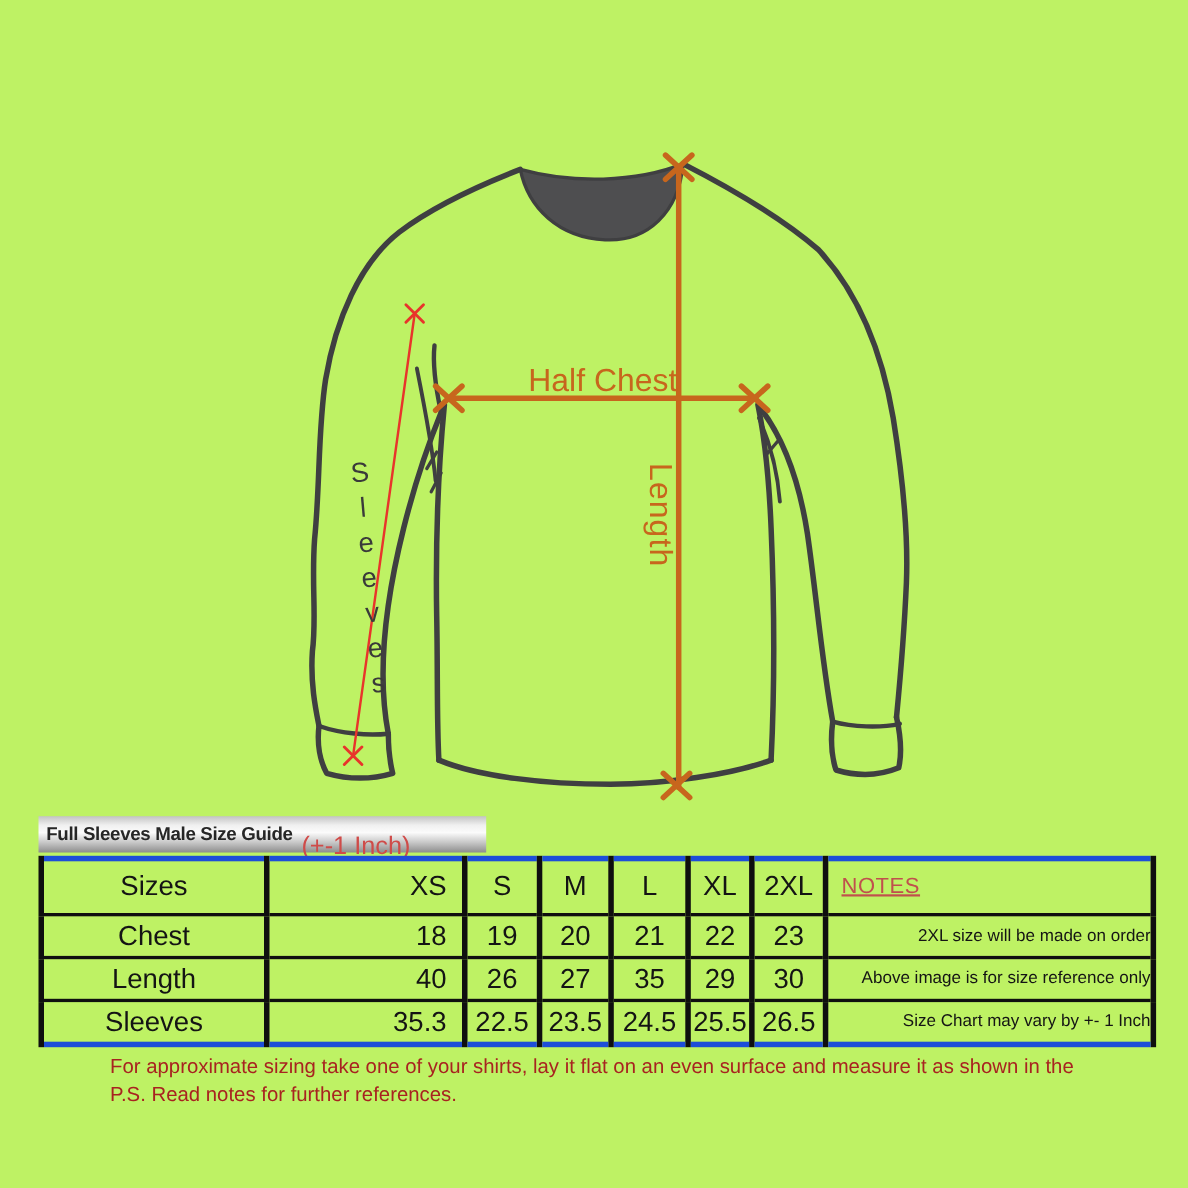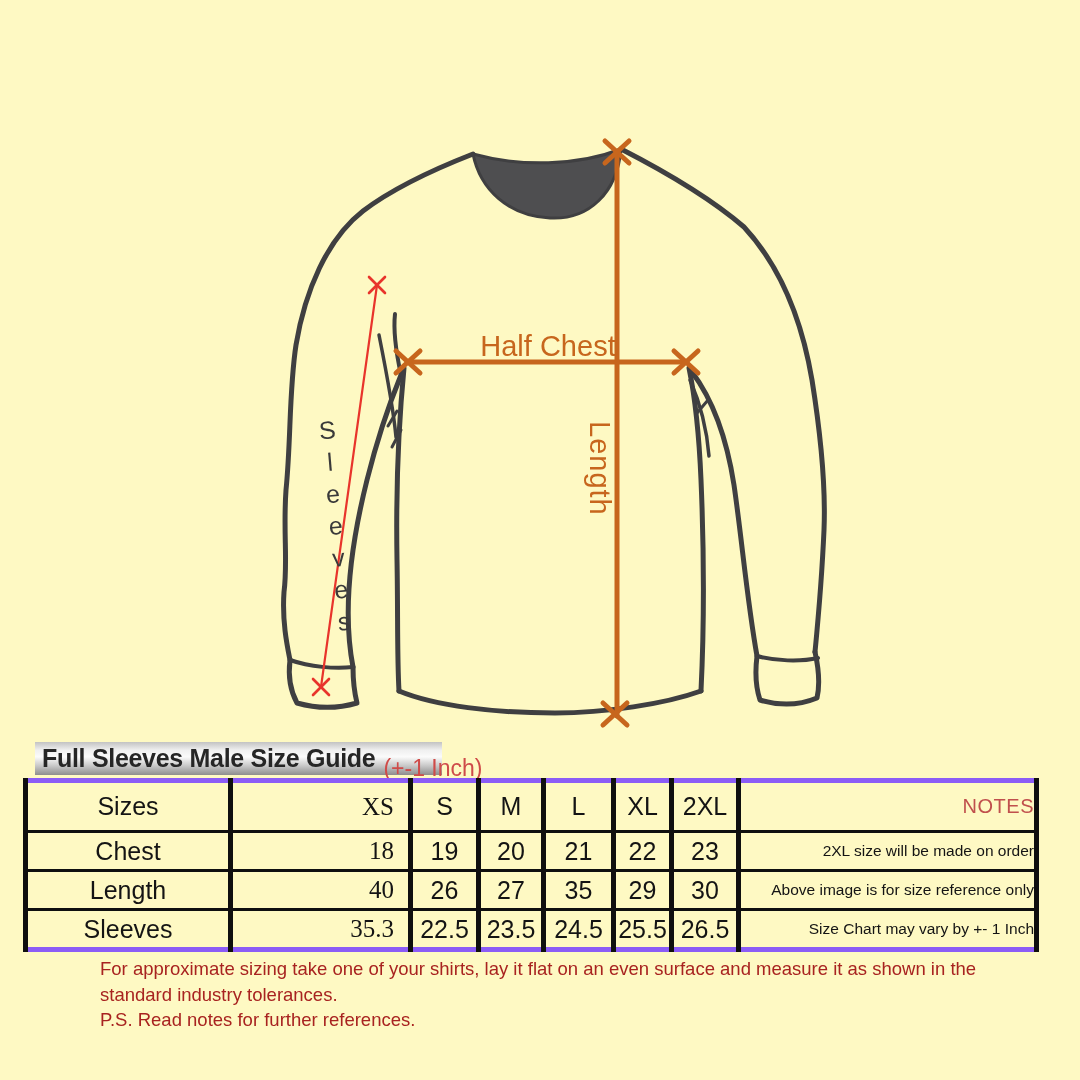--- a/index.html
+++ b/index.html
@@ -1,17 +1,17 @@
 <!DOCTYPE html>
 <html><head>
 <meta charset="utf-8">
 <style>
   html,body { margin:0; padding:0; background:#ffffff; }
   .page {
-    position:relative; width:1080px; height:1080px; background:#fef9c3;
+    position:relative; width:1080px; height:1080px; background:#bef264;
     font-family:"Liberation Sans", sans-serif; overflow:hidden;
   }
   .shirt-svg { position:absolute; left:0; top:0; }
 
   
   .half-chest-label {
     position:absolute; left:463px; top:330px; width:170px; text-align:center;
     font-size:29px; color:#c7661d;
   }
   .length-label {
@@ -24,39 +24,39 @@
     transform:rotate(-5deg); transform-origin:50% 0;
   }
 
   
   .title-bar {
     position:absolute; left:35px; top:742px; width:407px; height:33px;
     background:linear-gradient(180deg,#c3c3c3 0%,#f0f0f0 25%,#fbfbfb 45%,#c8c8c8 72%,#8d8d8d 100%);
     display:flex; align-items:center; padding-left:7px; box-sizing:border-box;
     white-space:nowrap;
   }
-  .title-main { font-size:25px; font-weight:600; color:#262626; letter-spacing:-0.3px; }
+  .title-main { font-size:17px; font-weight:600; color:#262626; letter-spacing:-0.3px; }
   .title-tol  { font-size:23px; color:#cf4b49; margin-left:8px;margin-top:20px; }
 
   
   .size-table {
-    position:absolute; left:23px; top:778px; width:1011px;
-    border-collapse:collapse; table-layout:fixed; border:5px solid #8b5cf6;
+    position:absolute; left:35px; top:778px; width:1011px;
+    border-collapse:collapse; table-layout:fixed; border:5px solid #1d4ed8;
   }
   .size-table th, .size-table td {
     border:3px solid #0f0f0f; border-left-width:5px; border-right-width:5px;
     font-weight:normal; color:#141414; padding:0; vertical-align:middle;
     overflow:hidden; white-space:nowrap;
   }
   .r-head th { height:47px; font-size:25px; }
   .r-data td { height:36px; font-size:25px; }
   .c-sizes   { text-align:center; font-size:24px; }
-  .c-xs      { text-align:right; padding-right:14px !important;font-family:Liberation Serif, serif; }
+  .c-xs      { text-align:right; padding-right:14px !important; }
   .c-mid     { text-align:center; }
-  .c-notes-h { text-align:right; padding-left:12px !important; color:#c0504d !important; font-size:20px !important; letter-spacing:0.5px; }
+  .c-notes-h { text-align:left; padding-left:12px !important; color:#c0504d !important; font-size:20px !important; letter-spacing:0.5px;text-decoration:underline; }
   .c-notes   { text-align:right; padding-left:12px !important; font-size:15.5px !important; }
 
   
   .footer {
     position:absolute; left:100px; top:956px; font-size:18.5px; line-height:25.5px;
     color:#a82320; white-space:nowrap;
   }
 </style>
 </head>
 <body>
@@ -194,17 +194,16 @@
       <td class="c-mid">24.5</td>
       <td class="c-mid">25.5</td>
       <td class="c-mid">26.5</td>
       <td class="c-notes">Size Chart may vary by +- 1 Inch</td>
     </tr>
   </tbody>
     </table>
 
   <div class="footer">
     <div>For approximate sizing take one of your shirts, lay it flat on an even surface and measure it as shown in the</div>
-    <div>standard industry tolerances.</div>
     <div>P.S. Read notes for further references.</div>
   </div>
 
 </div>
 
 </body></html>

